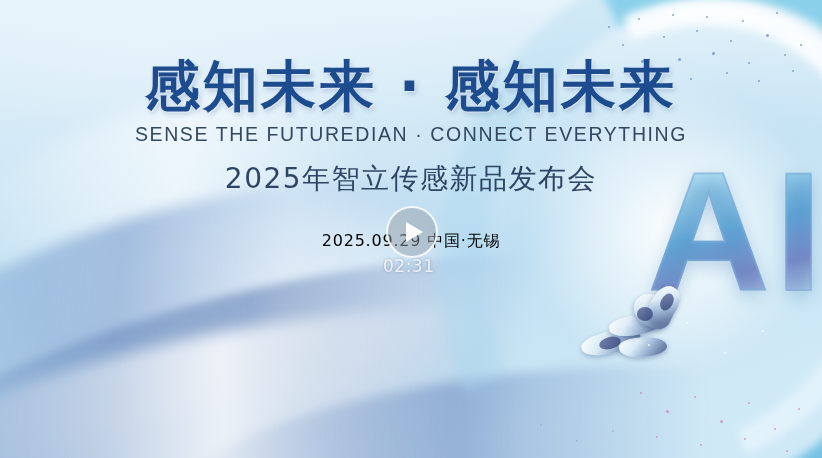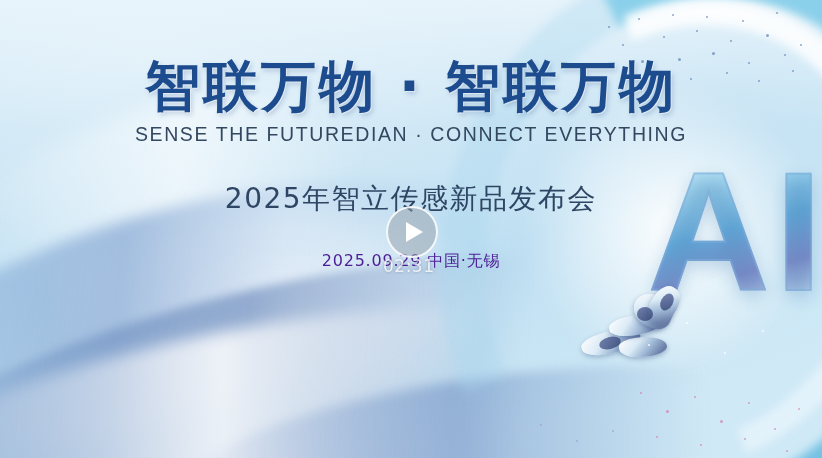--- a/index.html
+++ b/index.html
@@ -282,33 +282,33 @@
   .title-en {
     margin-top: 7px;
     font-family: "Liberation Sans", sans-serif;
     font-size: 19.5px;
     font-weight: normal;
     letter-spacing: 1.6px;
     color: #33485f;
     white-space: nowrap;
   }
   .subtitle-cn {
-    margin-top: 34px;
+    margin-top: 14px;
     font-family: "DejaVu Sans", "Liberation Sans", sans-serif;
     font-size: 28px;
     letter-spacing: 1.5px;
     color: #2e4663;
     white-space: nowrap;
   }
   .date-line {
     margin-top: 33px;
     font-family: "DejaVu Sans", "Liberation Sans", sans-serif;
     font-size: 16px;
     letter-spacing: 0.8px;
-    color: #4c1d95;
+    color: #000000;
     white-space: nowrap;
   }
 
   
   .play-button {
     position: absolute;
     left: 386px;
     top: 206px;
     width: 52px;
     height: 52px;
@@ -422,21 +422,21 @@
     <div class="dot dot-white" style="left:686px;top:322px;width:2px;height:2px;"></div>
     <div class="dot dot-white" style="left:724px;top:352px;width:2px;height:2px;"></div>
     <div class="dot dot-white" style="left:762px;top:330px;width:2px;height:2px;"></div>
     <div class="dot" style="left:540px;top:424px;width:2px;height:2px;background:rgba(150,140,200,0.5);"></div>
     <div class="dot" style="left:576px;top:440px;width:2px;height:2px;background:rgba(150,140,200,0.5);"></div>
     <div class="dot" style="left:612px;top:430px;width:2px;height:2px;background:rgba(150,140,200,0.5);"></div>
   </div>
 
 
   <div class="hero">
-    <div class="title-cn">智联万物 · 智联万物</div>
+    <div class="title-cn">感知未来 · 感知未来</div>
     <div class="title-en">SENSE THE FUTUREDIAN ·  CONNECT EVERYTHING</div>
     <div class="subtitle-cn">2025年智立传感新品发布会</div>
     <div class="date-line">2025.09.29  中国·无锡</div>
   </div>
 
   <div class="play-button">
     <div class="play-triangle"></div>
   </div>
 
   <div class="timestamp">02:31</div>

